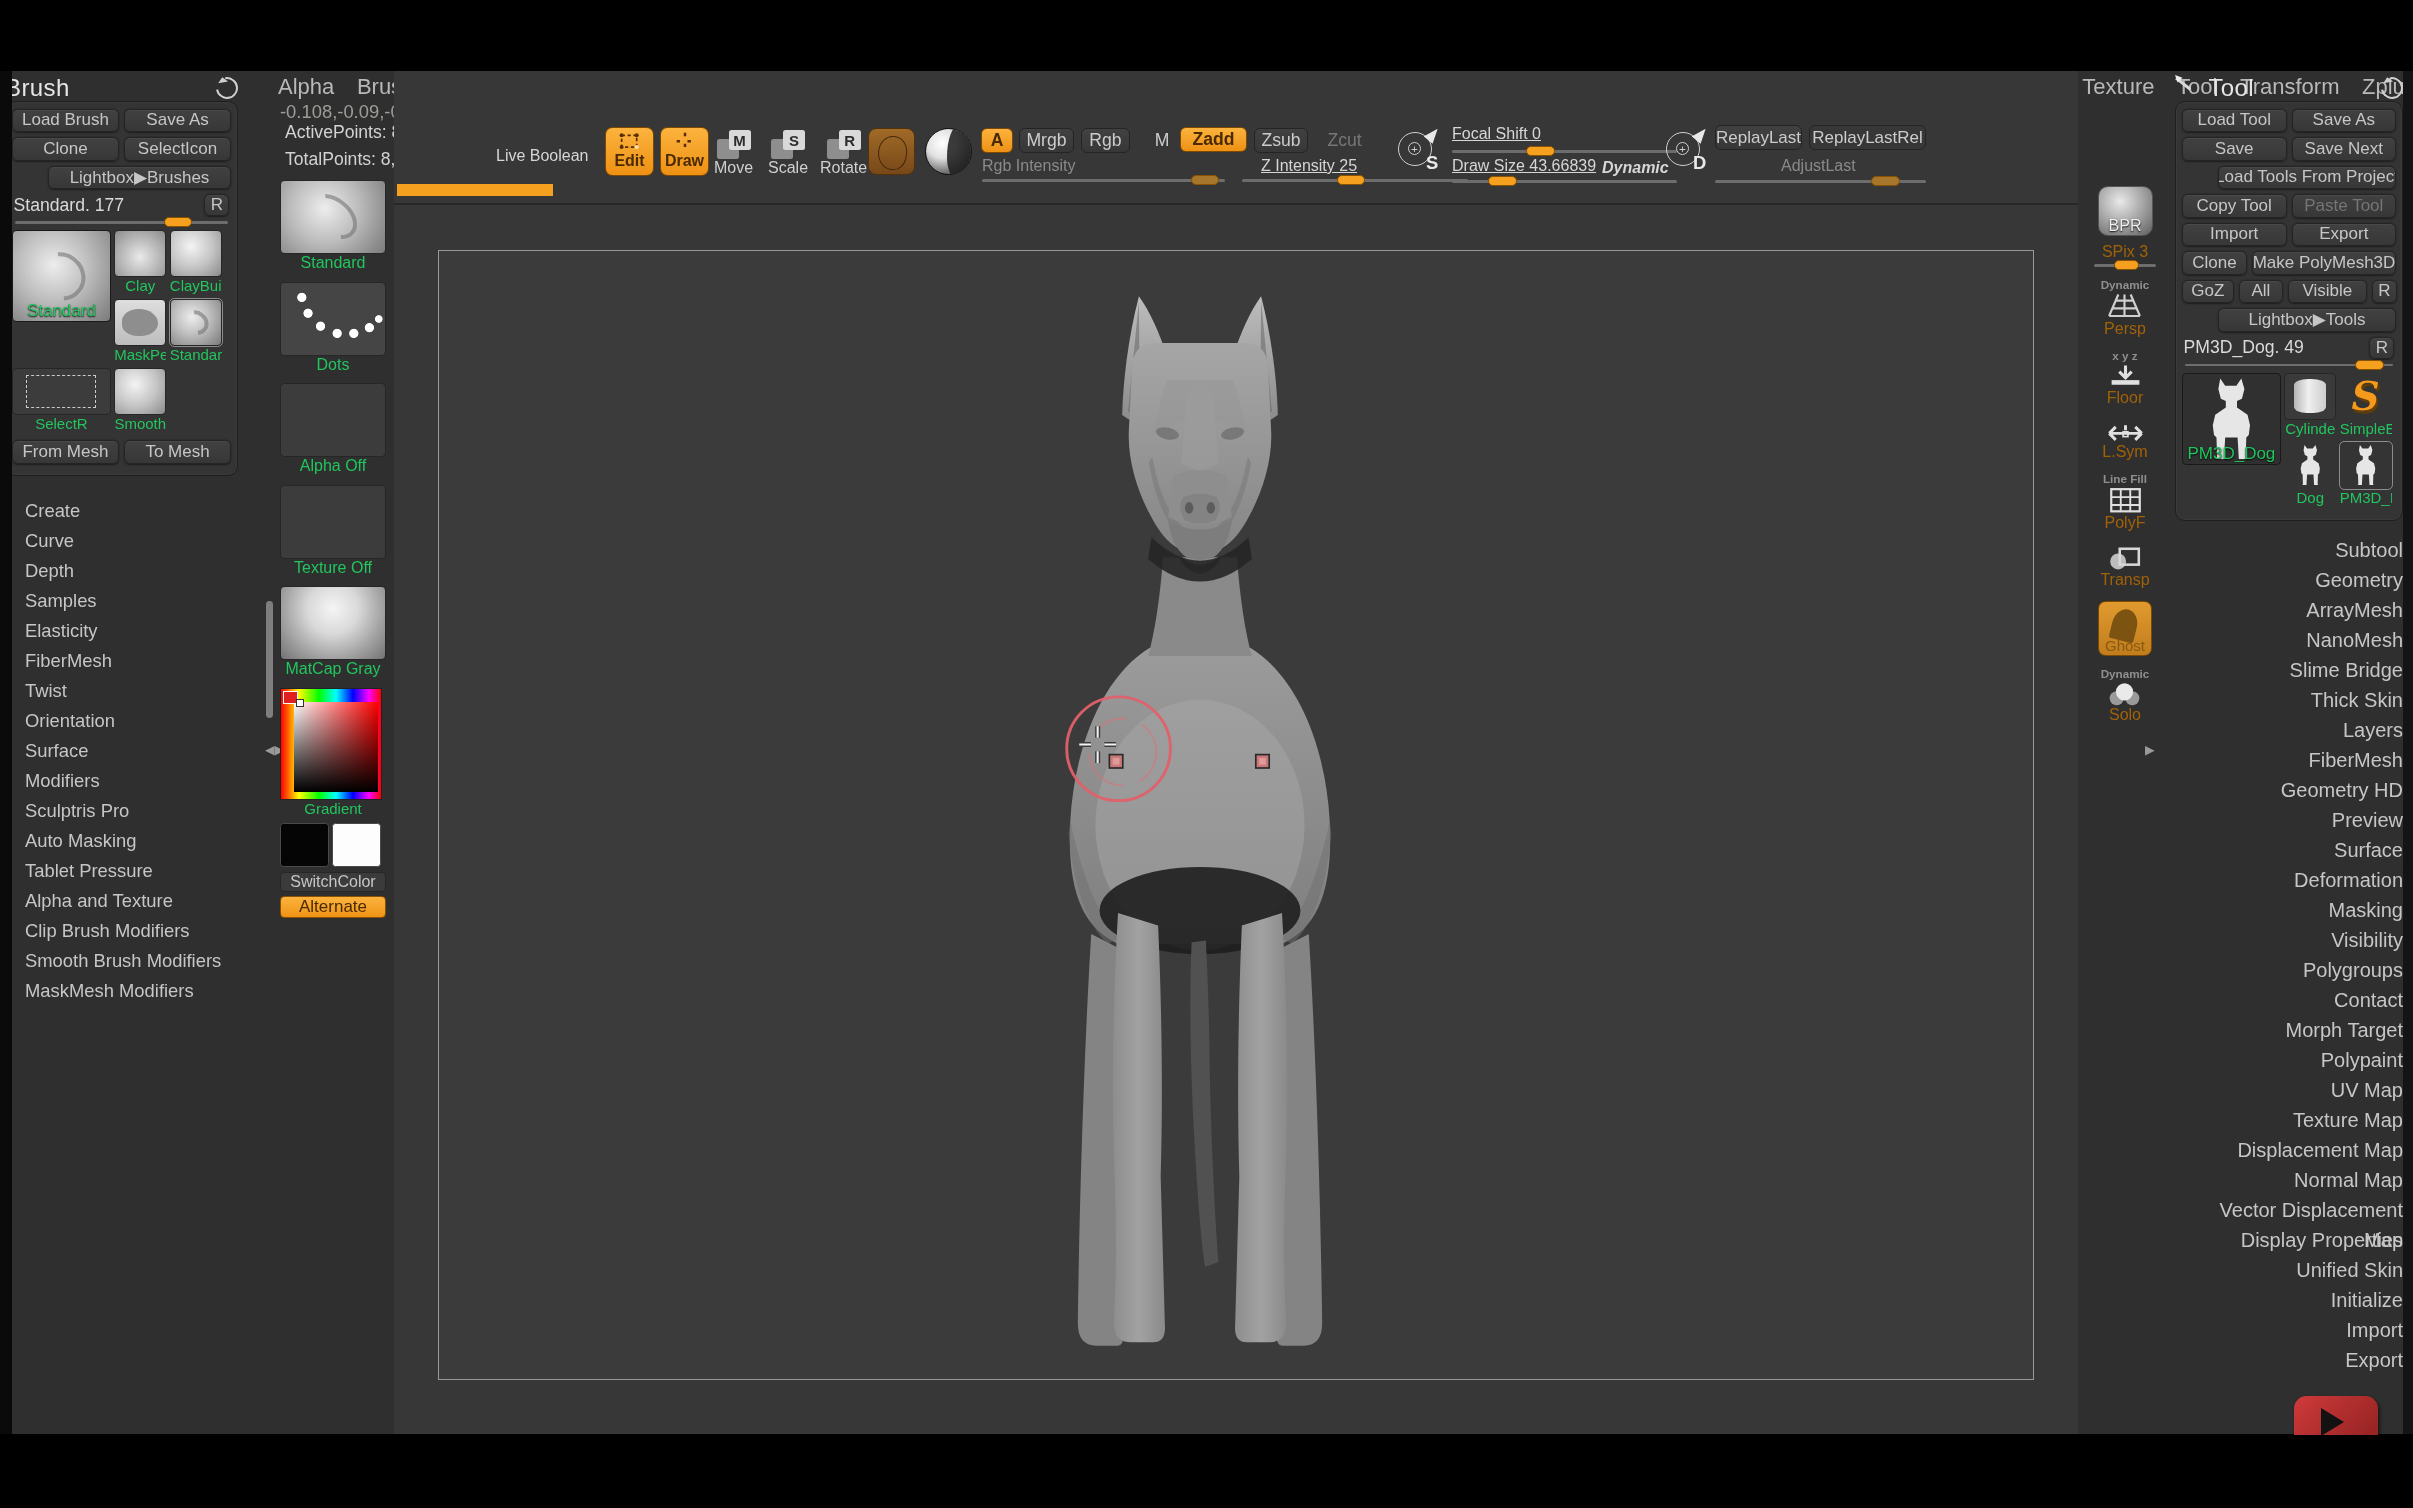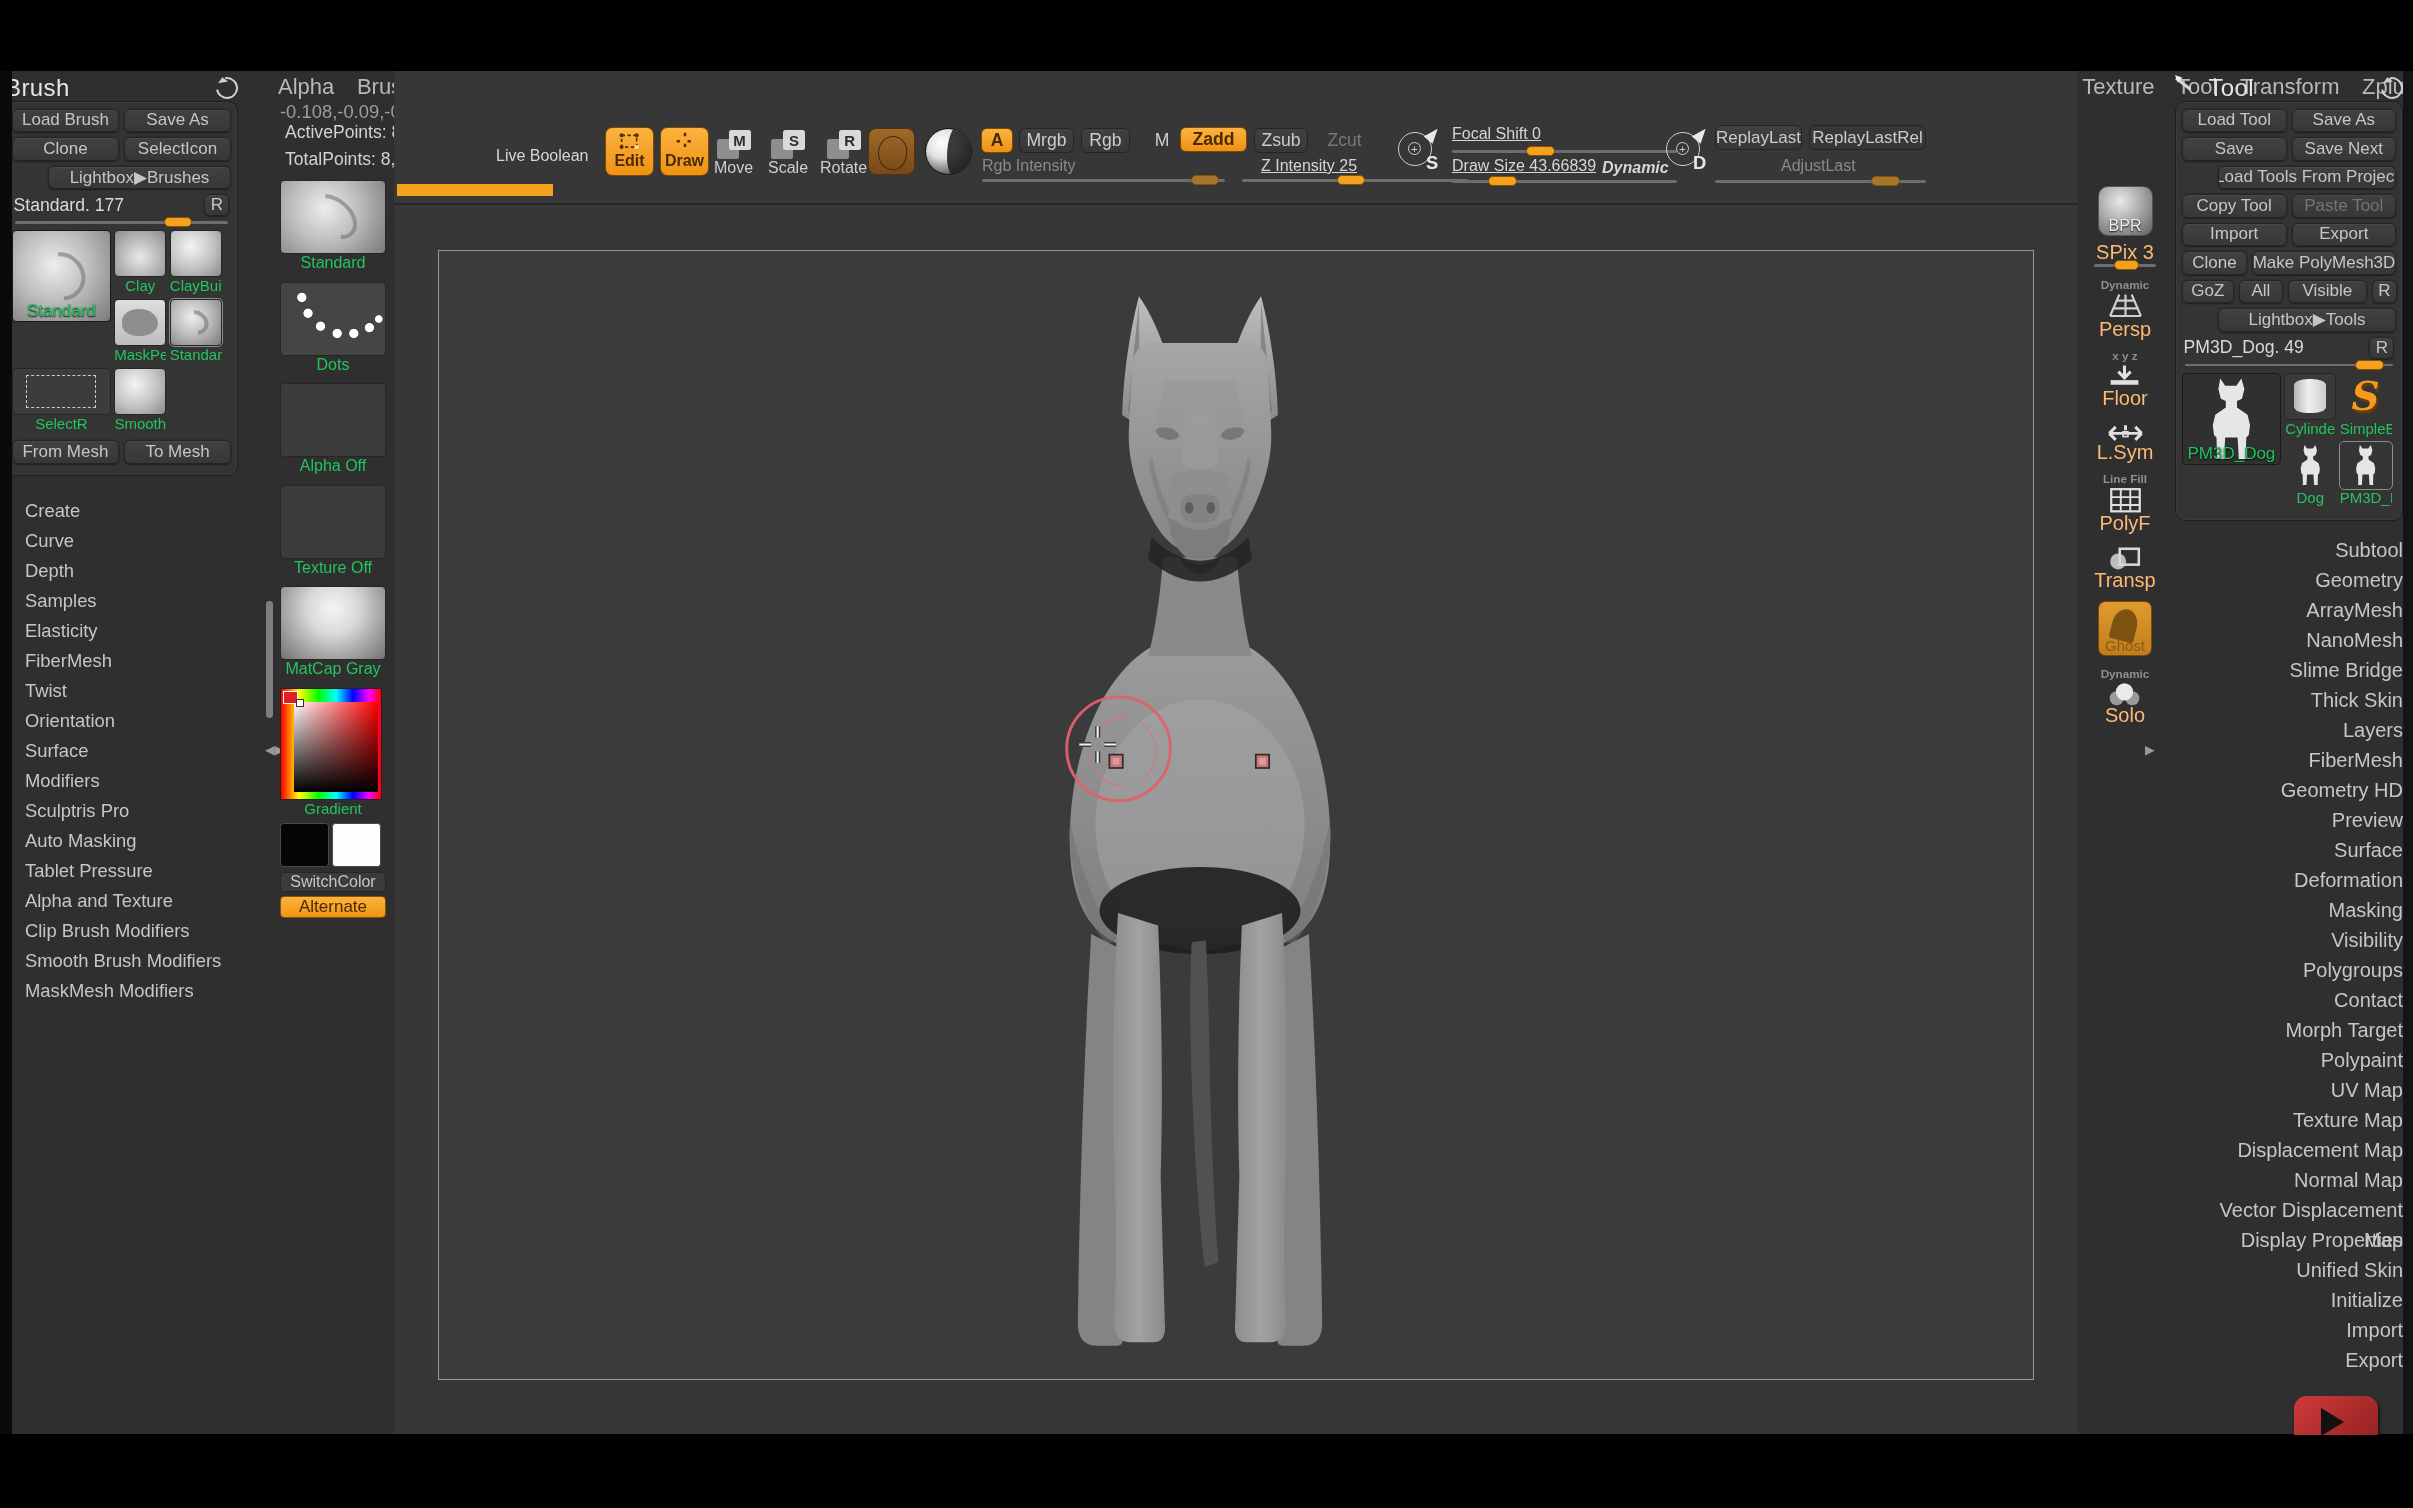--- a/index.html
+++ b/index.html
@@ -156,21 +156,21 @@
   .dial .tipp { position:absolute; right:1.7px; top:0; width:11.7px; height:15px; background:#e8e8e8;
                 clip-path:polygon(50% 0,100% 100%,0 100%); transform:rotate(40deg); }
   .dial .ltr { position:absolute; right:1.7px; bottom:-3.4px; font-size:18.4px; font-weight:bold; color:#e8e8e8; }
 
   
   .dog-svg { position:absolute; left:647px; top:218px; width:318px; height:1089px; }
   .cursor-svg { position:absolute; left:578px; top:574px; width:335px; height:251px; }
 
   
   .right-shelf { position:absolute; left:2085px; top:186px; width:80px; display:flex; flex-direction:column; align-items:center; }
-  .rs-caption { font-size:20px; color:#fdba74; line-height:18.4px; }
+  .rs-caption { font-size:16px; color:#a16207; line-height:18.4px; }
   .rs-micro { font-size:11.7px; color:#8f8f8f; font-weight:bold; line-height:12.6px; }
   .bpr-thumb { width:55px; height:50px; border-radius:10px; border:1.7px solid #555; position:relative;
                background:radial-gradient(circle at 40% 30%, #e9e9e9, #9e9e9e 55%, #5f5f5f); margin-bottom:1.7px; }
   .bpr-thumb span { position:absolute; bottom:0; left:0; right:0; text-align:center; font-size:16px; color:#efefef;
                     text-shadow:0 0.8px 1.7px #000; }
   .rs-item { display:flex; flex-direction:column; align-items:center; margin-top:11.7px; }
   .rs-item svg { display:block; }
   .ghost-btn { width:54px; height:55px; border-radius:7.5px; background:linear-gradient(#e09a2e,#c17d1e);
                border:0.8px solid #7e4a00; position:relative; }
   .ghost-btn .blob { position:absolute; left:13.4px; top:6.7px; width:25px; height:32px; background:#7c5310;

